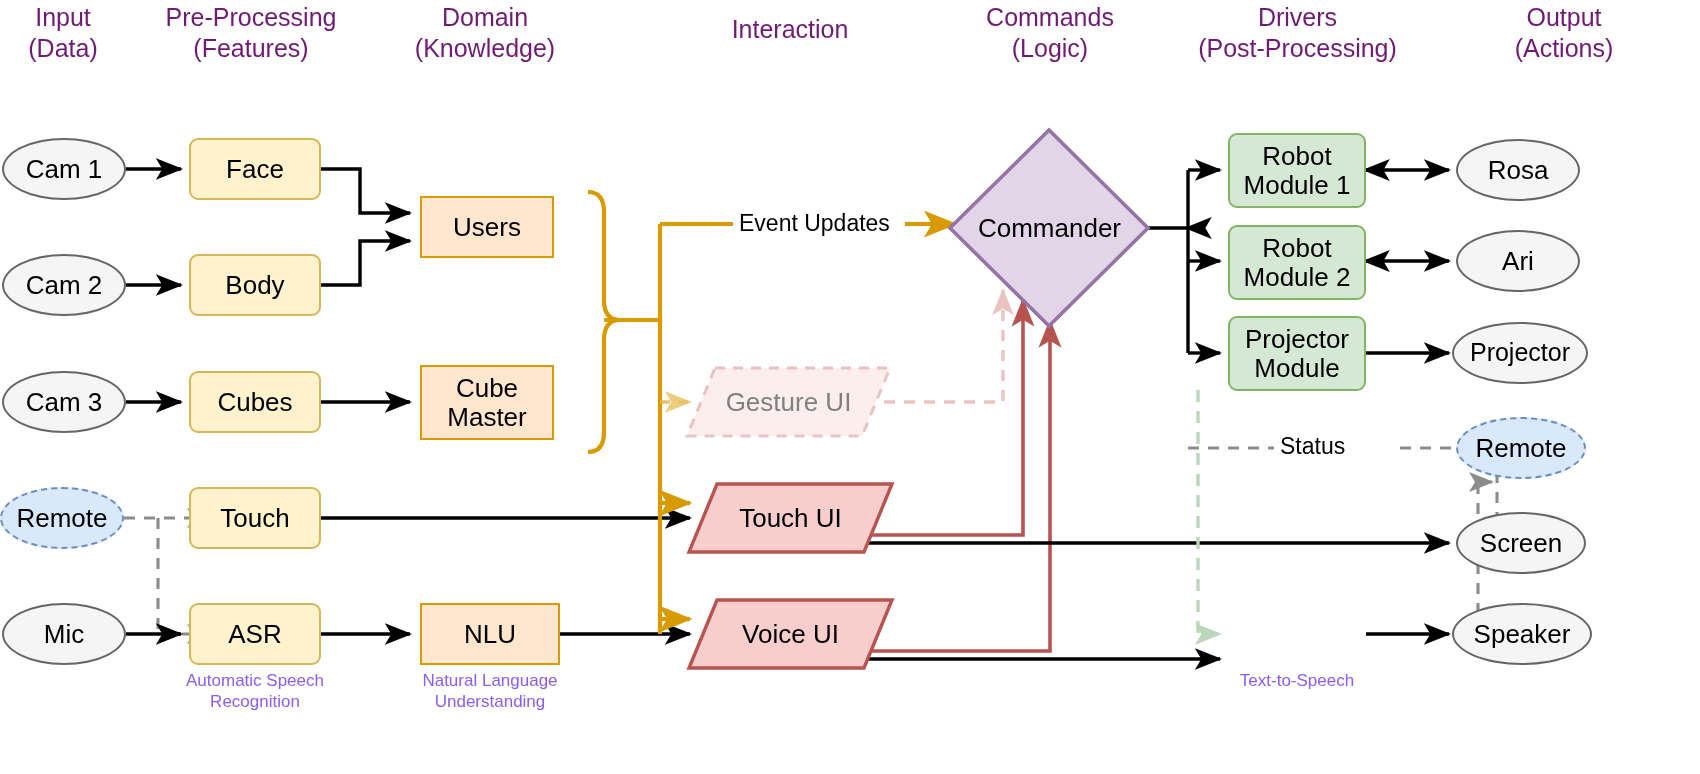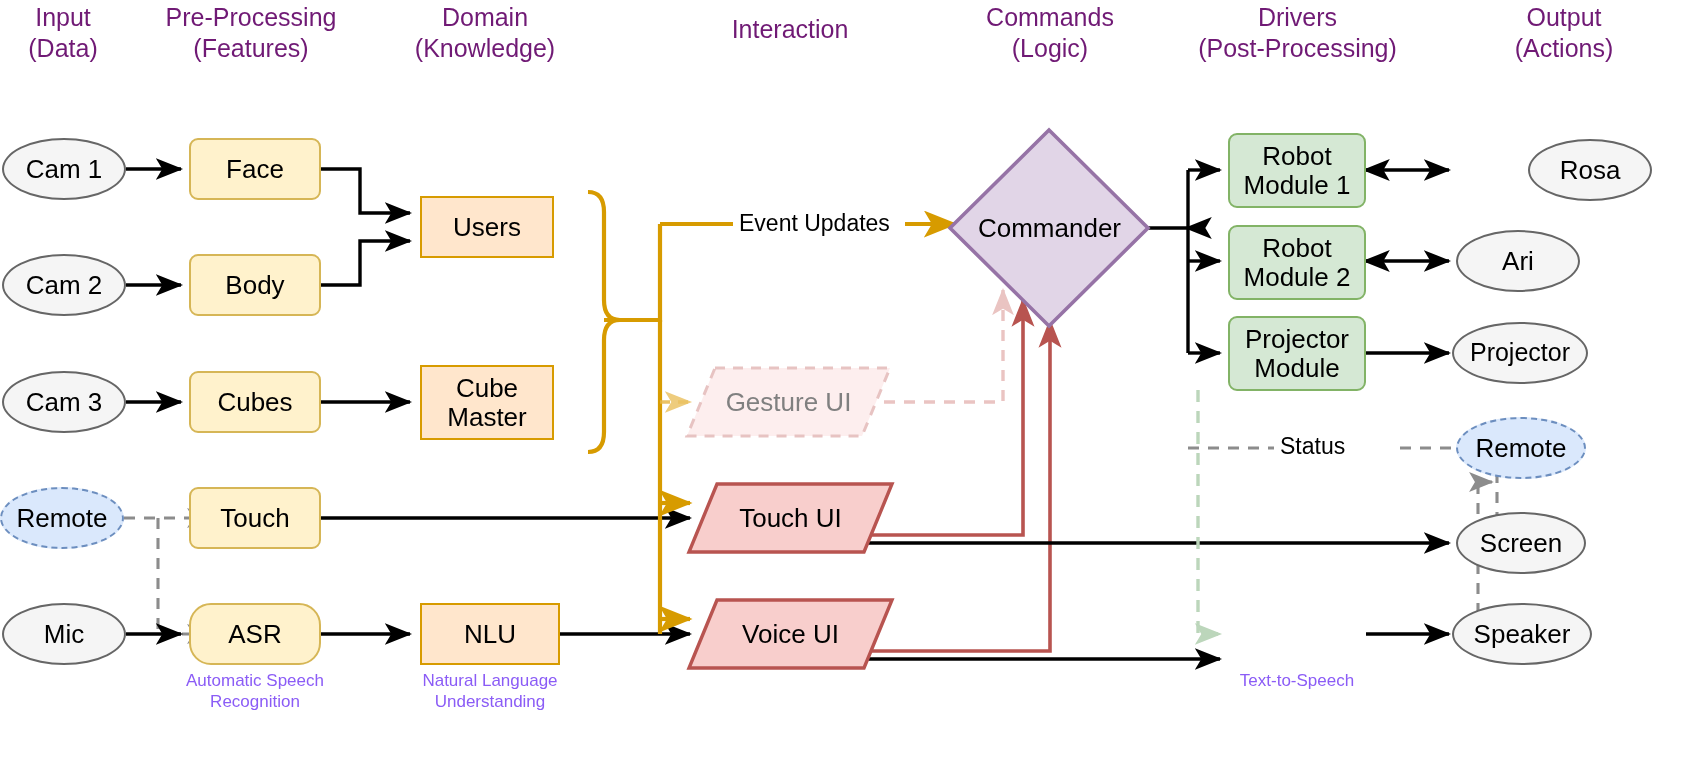--- a/index.html
+++ b/index.html
@@ -155,21 +155,21 @@
   <div class="node ell" style="left:2px;top:138px;width:124px;height:62px;">Cam 1</div>
   <div class="node ell" style="left:2px;top:254px;width:124px;height:62px;">Cam 2</div>
   <div class="node ell" style="left:2px;top:371px;width:124px;height:62px;">Cam 3</div>
   <div class="node ell-blue" style="left:0px;top:487px;width:124px;height:62px;">Remote</div>
   <div class="node ell" style="left:2px;top:603px;width:124px;height:62px;">Mic</div>
 
   <div class="node rb-yellow" style="left:189px;top:138px;width:132px;height:62px;">Face</div>
   <div class="node rb-yellow" style="left:189px;top:254px;width:132px;height:62px;">Body</div>
   <div class="node rb-yellow" style="left:189px;top:371px;width:132px;height:62px;">Cubes</div>
   <div class="node rb-yellow" style="left:189px;top:487px;width:132px;height:62px;">Touch</div>
-  <div class="node rb-yellow" style="left:189px;top:603px;width:132px;height:62px;border-radius:22px;">ASR</div>
+  <div class="node rb-yellow" style="left:189px;top:603px;width:132px;height:62px;">ASR</div>
   <div class="caption" style="left:155px;top:670px;width:200px;">Automatic Speech
 Recognition</div>
 
   <div class="node rb-orange" style="left:420px;top:365px;width:134px;height:75px;white-space:pre-line;">Cube
 Master</div>
   <div class="node rb-orange" style="left:420px;top:196px;width:134px;height:62px;">Users</div>
   <div class="node rb-orange" style="left:420px;top:603px;width:140px;height:62px;">NLU</div>
   <div class="caption" style="left:390px;top:670px;width:200px;">Natural Language
 Understanding</div>
 
@@ -183,20 +183,20 @@
   <div class="edgelabel" style="left:1274px;top:433px;">Status</div>
 
   <div class="node rb-green" style="left:1228px;top:133px;width:138px;height:75px;white-space:pre-line;">Robot
 Module 1</div>
   <div class="node rb-green" style="left:1228px;top:225px;width:138px;height:75px;white-space:pre-line;">Robot
 Module 2</div>
   <div class="node rb-green" style="left:1228px;top:316px;width:138px;height:75px;white-space:pre-line;">Projector
 Module</div>
   <div class="caption" style="left:1197px;top:670px;width:200px;">Text-to-Speech</div>
 
-  <div class="node ell" style="left:1528px;top:139px;width:124px;height:62px;">Rosa</div>
+  <div class="node ell" style="left:1456px;top:139px;width:124px;height:62px;">Rosa</div>
   <div class="node ell" style="left:1456px;top:230px;width:124px;height:62px;">Ari</div>
   <div class="node ell" style="left:1452px;top:322px;width:136px;height:62px;font-size:25px;">Projector</div>
   <div class="node ell-blue" style="left:1456px;top:417px;width:130px;height:62px;">Remote</div>
   <div class="node ell" style="left:1456px;top:512px;width:130px;height:62px;">Screen</div>
   <div class="node ell" style="left:1452px;top:603px;width:140px;height:62px;">Speaker</div>
 
 </div>
 
 </body></html>

